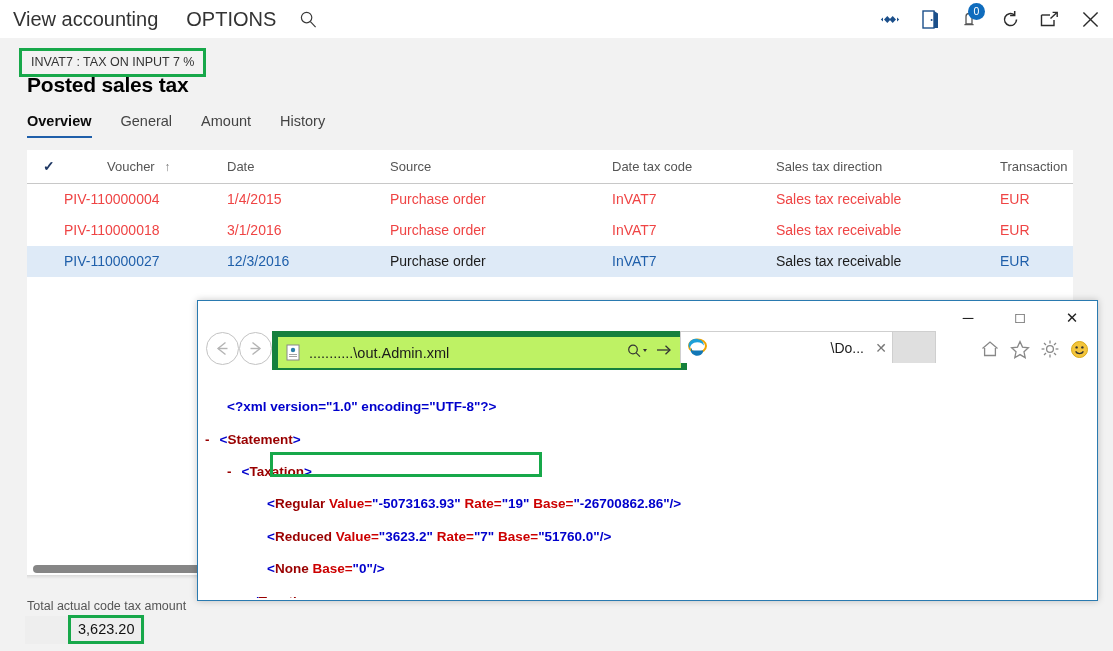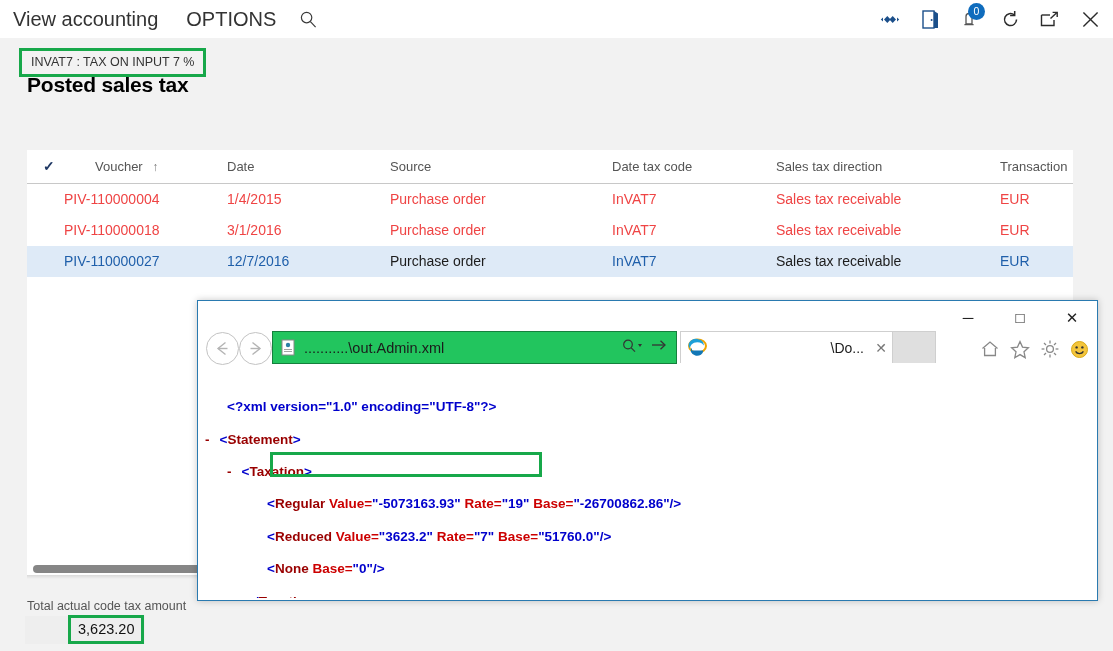--- a/index.html
+++ b/index.html
@@ -119,21 +119,21 @@
     color:#222;font-size:15px;
   }
   .ie-navrow{position:absolute;left:0;top:28px;width:899px;height:40px;}
   .nav-circle{
     position:absolute;top:3px;width:31px;height:31px;border-radius:50%;
     border:1px solid #c3c3c3;display:flex;align-items:center;justify-content:center;
     color:#b4b4b4;
   }
   .addr{
     position:absolute;left:74px;top:2px;width:403px;height:31px;
-    border:1px solid #15803d;background:#22c55e;display:flex;align-items:center;
+    border:6px solid #15803d;background:#bef264;display:flex;align-items:center;
   }
   .addr .fav{width:17px;height:17px;margin-left:7px;flex:none;}
   .addr .url{
     margin-left:7px;font-size:14.5px;color:#1b1b1b;white-space:nowrap;overflow:hidden;
   }
   .addr .searchglyph{
     position:absolute;right:32px;top:6px;display:flex;align-items:center;color:#333;
   }
   .addr .goglyph{position:absolute;right:9px;top:6px;color:#333;font-size:14px;}
   .ie-tab{
@@ -235,28 +235,34 @@
     </div>
   </div>
 
   <div class="page-head">
     <div class="caption-wrap greenbox">
       <div class="caption">INVAT7 : TAX ON INPUT 7 %</div>
     </div>
     <div class="page-title">Posted sales tax</div>
   </div>
 
+  <div class="tabs">
+    <div class="tab active">Overview</div>
+    <div class="tab">General</div>
+    <div class="tab">Amount</div>
+    <div class="tab">History</div>
+  </div>
 
   <div class="grid">
 
     <div class="grid-head">
       <div class="cell check-col">
         <span class="chk">✓</span>
       </div>
-      <div class="cell" style="left:68px">
+      <div class="cell" style="left:80px">
         <span>Voucher</span>
         <span class="sort-arrow">↑</span>
       </div>
       <div class="cell" style="left:200px">Date</div>
       <div class="cell" style="left:363px">Source</div>
       <div class="cell" style="left:585px">Date tax code</div>
       <div class="cell" style="left:749px">Sales tax direction</div>
       <div class="cell" style="left:973px">Transaction</div>
     </div>
 
@@ -273,21 +279,21 @@
       <div class="cell" style="left:37px">PIV-110000018</div>
       <div class="cell" style="left:200px">3/1/2016</div>
       <div class="cell" style="left:363px">Purchase order</div>
       <div class="cell" style="left:585px">InVAT7</div>
       <div class="cell" style="left:749px">Sales tax receivable</div>
       <div class="cell" style="left:973px">EUR</div>
     </div>
 
     <div class="row selected">
       <div class="cell" style="left:37px">PIV-110000027</div>
-      <div class="cell" style="left:200px">12/7/2016</div>
+      <div class="cell" style="left:200px">12/3/2016</div>
       <div class="cell dark" style="left:363px">Purchase order</div>
       <div class="cell" style="left:585px">InVAT7</div>
       <div class="cell dark" style="left:749px">Sales tax receivable</div>
       <div class="cell" style="left:973px">EUR</div>
     </div>
 
   </div>
 
   <div class="hscroll">
     <div class="thumb"></div>

